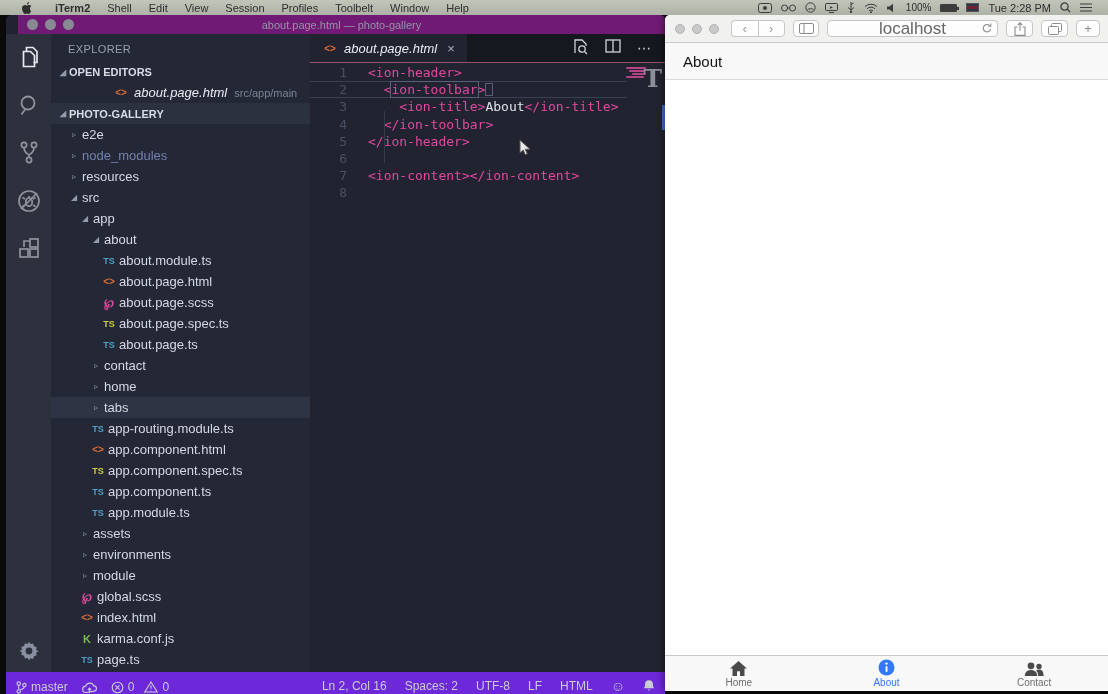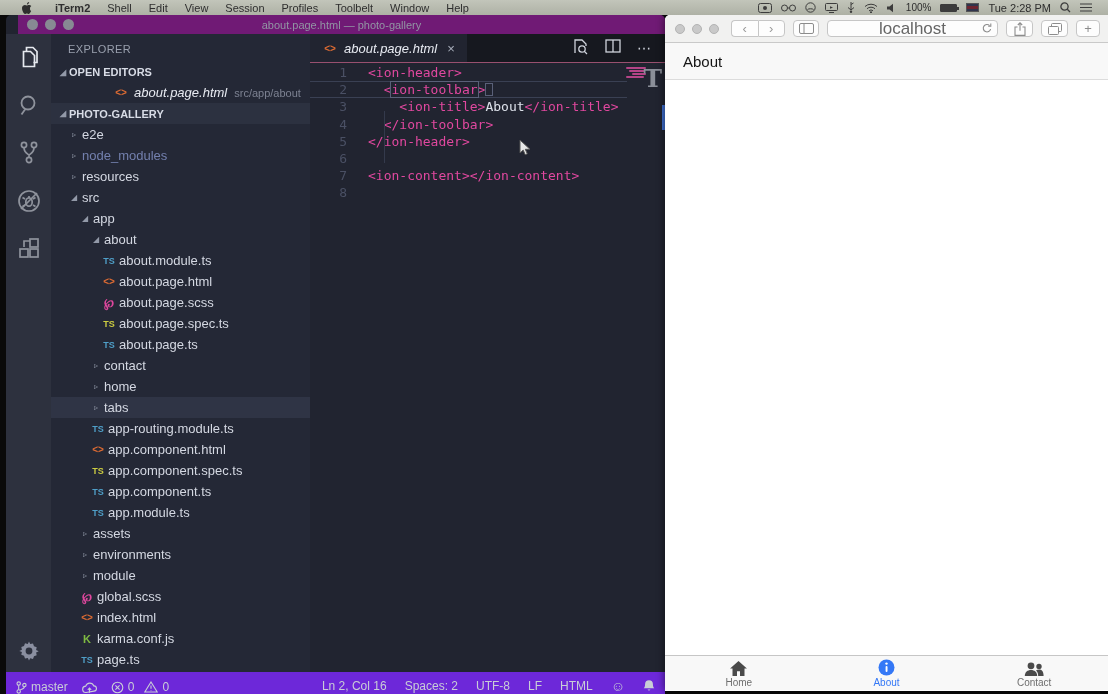--- a/index.html
+++ b/index.html
@@ -254,21 +254,21 @@
 
     <div id="sidebar">
       <div id="sb-title">EXPLORER</div>
       <div class="sect" id="sect-open">
         <span class="tw">◢</span>
         <span>OPEN EDITORS</span>
       </div>
       <div id="open-item">
         <span class="fico html">&lt;&gt;</span>
         <span class="oname">about.page.html</span>
-        <span class="opath">src/app/about</span>
+        <span class="opath">src/app/main</span>
       </div>
       <div class="sect" id="sect-project">
         <span class="tw">◢</span>
         <span>PHOTO-GALLERY</span>
       </div>
       <div id="tree">
           <div class="trow" style="padding-left: 17px;">
             <span class="twisty">▹</span>
             <span class="tlabel">e2e</span>
           </div>

